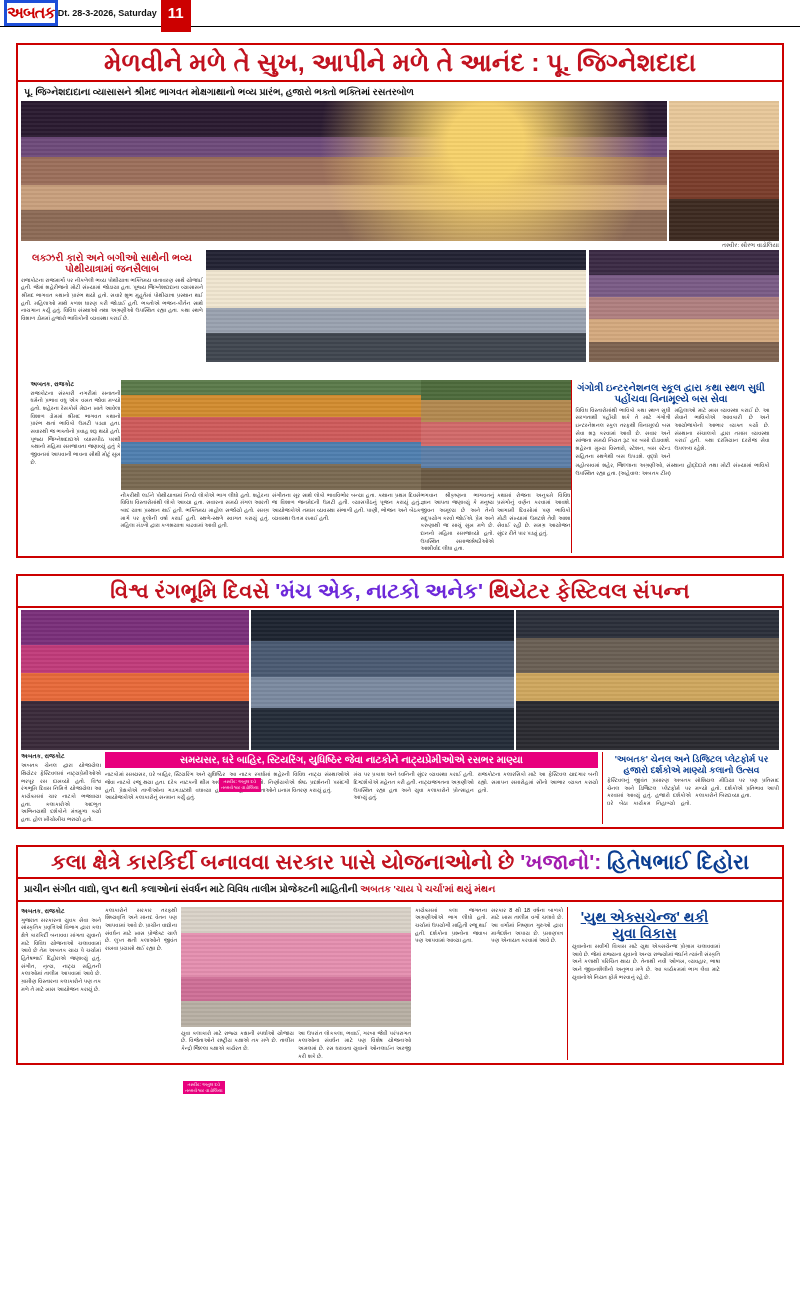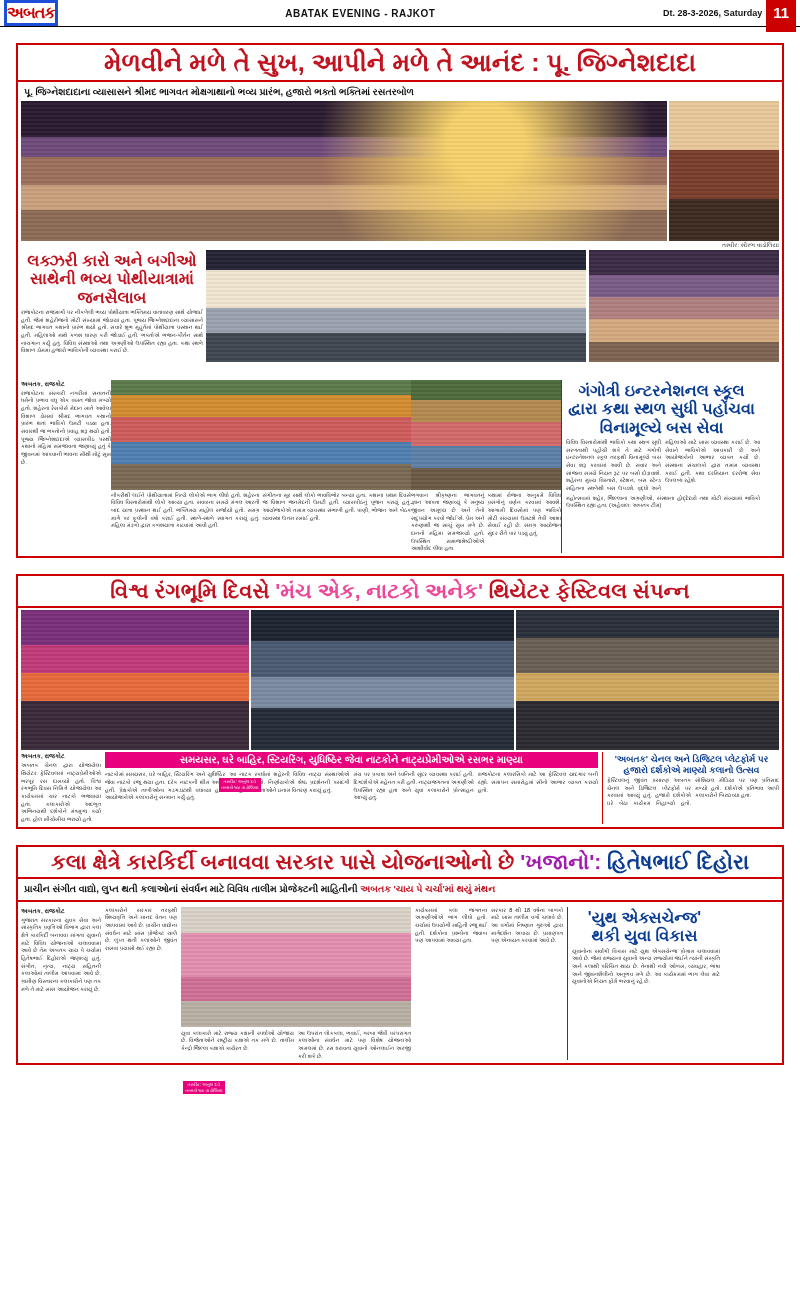--- a/index.html
+++ b/index.html
@@ -37,32 +37,31 @@
   .p-ladies{background:linear-gradient(180deg,#5b7a4a 0 14%,#d28c2f 14% 34%,#cf5b5b 34% 56%,#4f7fb0 56% 76%,#7a6a52 76% 100%);}
   .p-theatre1{background:linear-gradient(180deg,#7a2f7a 0 25%,#c13b7a 25% 45%,#e86a3a 45% 65%,#3a2a3a 65% 100%);}
   .p-theatre2{background:linear-gradient(180deg,#1d2430 0 22%,#4a5a72 22% 48%,#7b8aa0 48% 70%,#242c38 70% 100%);}
   .p-theatre3{background:linear-gradient(180deg,#2b2f3a 0 20%,#6a5f54 20% 45%,#cfa75e 45% 65%,#2a2a30 65% 100%);}
   .p-sofa{background:linear-gradient(180deg,#d9d2c8 0 22%,#e58fb0 22% 58%,#cf6f97 58% 78%,#b8b0a4 78% 100%);}
 
   .tickerbar{background:#e8007d;color:#fff;font-size:10px;font-weight:bold;text-align:center;padding:2px 4px;}
   .ct{font-size:5.4px;line-height:1.42;text-align:justify;color:#111;}
   .vline{border-left:1px solid #c00;}
   .badge{position:absolute;background:#e8007d;color:#fff;font-size:4.6px;padding:1px 2px;line-height:1.25;text-align:center;}
-  .blk-title{font-size:16px;font-weight:bold;color:#c1121f;text-align:center;line-height:1.15;padding:2px 3px;}
+  .blk-title{font-size:10px;font-weight:bold;color:#c1121f;text-align:center;line-height:1.15;padding:2px 3px;}
   .blk-title.b{color:#0a3d91;}
   .dateline{font-size:6.2px;font-weight:bold;margin-bottom:2px;}
 </style>
 </head>
 <body>
 
 <div class="page">
 
   <div class="masthead">
     <div class="logo">અબતક</div>
-    <div class="mast-center">ABATAK  EVENING - RAJKOT</div>
     <div class="mast-date">Dt. 28-3-2026, Saturday</div>
     <div class="pagenum">11</div>
   </div>
 
   <div class="sec">
     <div class="headline h1">મેળવીને મળે તે સુખ, આપીને મળે તે આનંદ : પૂ. જિગ્નેશદાદા</div>
     <div class="rule"></div>
     <div class="subhead">પૂ. જિગ્નેશદાદાના વ્યાસાસને શ્રીમદ ભાગવત મોક્ષગાથાનો ભવ્ય પ્રારંભ, હજારો ભક્તો ભક્તિમાં રસતરબોળ</div>
 
     <div style="display:flex;padding:0 3px;">
@@ -73,21 +72,21 @@
 
     <div style="display:flex;padding:0 3px 2px;gap:3px;">
       <div style="width:182px;">
         <div class="blk-title">લક્ઝરી કારો અને બગીઓ સાથેની ભવ્ય પોથીયાત્રામાં જનસૈલાબ</div>
         <div class="ct">રાજકોટના રાજમાર્ગો પર નીકળેલી ભવ્ય પોથીયાત્રા ભક્તિમય વાતાવરણ સાથે યોજાઈ હતી. જેમાં શહેરીજનો મોટી સંખ્યામાં જોડાયા હતા. પૂજ્ય જિગ્નેશદાદાના વ્યાસાસને શ્રીમદ ભાગવત કથાનો પ્રારંભ થયો હતો. સવારે શુભ મુહૂર્તમાં પોથીયાત્રા પ્રસ્થાન થઈ હતી. મહિલાઓ માથે કળશ ધારણ કરી જોડાઈ હતી. ભક્તોએ ભજન-કીર્તન સાથે નાચગાન કર્યું હતું. વિવિધ સંસ્થાઓ તથા અગ્રણીઓ ઉપસ્થિત રહ્યા હતા. કથા સ્થળે વિશાળ ડોમમાં હજારો ભાવિકોની વ્યવસ્થા કરાઈ છે.</div>
       </div>
       <div class="ph p-stagewhite" style="flex:1;height:112px;"></div>
       <div class="ph p-crowd" style="width:190px;height:112px;"></div>
     </div>
 
-    <div style="display:flex;padding:16px 3px 3px;">
+    <div style="display:flex;padding:16px 3px 3px;justify-content:center;">
       <div style="width:90px;">
         <div class="dateline">અબતક, રાજકોટ</div>
         <div class="ct">રાજકોટના સંસ્કારી નગરીમાં સનાતની ધર્મનો પ્રભાવ વધુ એક વખત જોવા મળ્યો હતો. શહેરના રેસકોર્સ મેદાન ખાતે આવેલા વિશાળ ડોમમાં શ્રીમદ ભાગવત કથાનો પ્રારંભ થતાં ભાવિકો ઉમટી પડ્યા હતા. સવારથી જ ભક્તોનો પ્રવાહ શરૂ થયો હતો. પૂજ્ય જિગ્નેશદાદાએ વ્યાસપીઠ પરથી કથાનો મહિમા સમજાવતા જણાવ્યું હતું કે જીવનમાં આપવાની ભાવના સૌથી મોટું સુખ છે.</div>
       </div>
       <div style="width:300px;">
         <div class="ph p-ladies" style="height:110px;"></div>
         <div style="display:flex;gap:3px;margin-top:2px;">
           <div class="ct" style="flex:1">નૌકરીથી લઈને પોથીયાત્રામાં નિત્યે લોકોએ ભાગ લીધો હતો. શહેરના વિવિધ વિસ્તારોમાંથી લોકો આવ્યા હતા. સવારના સમયે મંગલ આરતી બાદ યાત્રા પ્રસ્થાન થઈ હતી. ભક્તિમય માહોલ સર્જાયો હતો. સમગ્ર માર્ગ પર ફૂલોની વર્ષા કરાઈ હતી. સ્થળે-સ્થળે સ્વાગત કરાયું હતું. મહિલા મંડળો દ્વારા કળશયાત્રા કાઢવામાં આવી હતી.</div>
           <div class="ct" style="flex:1">સંગીતના સૂર સાથે લોકો ભાવવિભોર બન્યા હતા. કથાના પ્રથમ દિવસે જ વિશાળ જનમેદની ઉમટી હતી. વ્યાસપીઠનું પૂજન કરાયું હતું. આયોજકોએ તમામ વ્યવસ્થા સંભાળી હતી. પાણી, ભોજન અને બેઠક વ્યવસ્થા ઉત્તમ રખાઈ હતી.</div>
         </div>
@@ -102,21 +101,21 @@
       <div style="width:198px;" class="vline">
         <div class="blk-title b" style="padding-left:4px">ગંગોત્રી ઇન્ટરનેશનલ સ્કૂલ દ્વારા કથા સ્થળ સુધી પહોંચવા વિનામૂલ્યે બસ સેવા</div>
         <div class="ct" style="padding-left:4px;column-count:2;column-gap:4px;">વિવિધ વિસ્તારોમાંથી ભાવિકો કથા સ્થળ સુધી સરળતાથી પહોંચી શકે તે માટે ગંગોત્રી ઇન્ટરનેશનલ સ્કૂલ તરફથી વિનામૂલ્યે બસ સેવા શરૂ કરવામાં આવી છે. સવાર અને સાંજના સમયે નિયત રૂટ પર બસો દોડાવાશે. શહેરના મુખ્ય વિસ્તારો, સ્ટેશન, બસ સ્ટેન્ડ સહિતના સ્થળેથી બસ ઉપડશે. વૃદ્ધો અને મહિલાઓ માટે ખાસ વ્યવસ્થા કરાઈ છે. આ સેવાને ભાવિકોએ આવકારી છે અને આયોજકોનો આભાર વ્યક્ત કર્યો છે. સંસ્થાના સંચાલકો દ્વારા તમામ વ્યવસ્થા કરાઈ હતી. કથા દરમિયાન દરરોજ સેવા ઉપલબ્ધ રહેશે.</div>
         <div class="ct" style="padding-left:4px;margin-top:2px;">મહોત્સવમાં શહેર, જિલ્લાના અગ્રણીઓ, સંસ્થાના હોદ્દેદારો તથા મોટી સંખ્યામાં ભાવિકો ઉપસ્થિત રહ્યા હતા. (અહેવાલ: અબતક ટીમ)</div>
       </div>
     </div>
   </div>
 
   <div class="sec">
     <div class="headline h2">
-      <span>વિશ્વ રંગભૂમિ દિવસે </span><span style="color:#ec4899">'મંચ એક, નાટકો અનેક'</span><span> થિયેટર ફેસ્ટિવલ સંપન્ન</span>
+      <span>વિશ્વ રંગભૂમિ દિવસે </span><span style="color:#6d28d9">'મંચ એક, નાટકો અનેક'</span><span> થિયેટર ફેસ્ટિવલ સંપન્ન</span>
     </div>
     <div class="rule"></div>
 
     <div style="display:flex;gap:2px;padding:0 3px;">
       <div class="ph p-theatre1" style="flex:1;height:140px;"></div>
       <div class="ph p-theatre2" style="flex:1.15;height:140px;"></div>
       <div class="ph p-theatre3" style="flex:1.15;height:140px;"></div>
     </div>
 
     <div style="display:flex;gap:4px;padding:2px 3px 3px;">
@@ -169,19 +168,19 @@
           <div class="ct" style="flex:1">આ ઉપરાંત લોકકલા, ભવાઈ, ગરબા જેવી પરંપરાગત કલાઓના સંવર્ધન માટે પણ વિશેષ યોજનાઓ અમલમાં છે. રસ ધરાવતા યુવાનો ઓનલાઈન અરજી કરી શકે છે.</div>
         </div>
       </div>
       <div style="width:72px;">
         <div class="ct">કાર્યક્રમમાં કલા જગતના અગ્રણીઓએ ભાગ લીધો હતો. ચર્ચામાં ઉપયોગી માહિતી રજૂ થઈ હતી. દર્શકોના પ્રશ્નોના જવાબ પણ આપવામાં આવ્યા હતા.</div>
       </div>
       <div style="width:72px;">
         <div class="ct">સરકાર 8 થી 18 વર્ષના બાળકો માટે ખાસ તાલીમ વર્ગો ચલાવે છે. આ વર્ગોમાં નિષ્ણાત ગુરુઓ દ્વારા માર્ગદર્શન અપાય છે. પ્રમાણપત્ર પણ એનાયત કરવામાં આવે છે.</div>
       </div>
       <div style="width:152px;" class="vline">
-        <div class="blk-title b" style="padding-left:4px;font-size:16px;">'યુથ એક્સચેન્જ' થકી યુવા વિકાસ</div>
+        <div class="blk-title b" style="padding-left:4px;font-size:14px;text-decoration:underline;">'યુથ એક્સચેન્જ' થકી યુવા વિકાસ</div>
         <div class="ct" style="padding-left:4px;">યુવાનોના સર્વાંગી વિકાસ માટે યુથ એક્સચેન્જ પ્રોગ્રામ ચલાવવામાં આવે છે. જેમાં રાજ્યના યુવાનો અન્ય રાજ્યોમાં જઈને ત્યાંની સંસ્કૃતિ અને કલાથી પરિચિત થાય છે. તેનાથી નવી ઓળખ, વ્યવહાર, ભાષા અને જીવનશૈલીનો અનુભવ મળે છે. આ કાર્યક્રમમાં ભાગ લેવા માટે યુવાનોએ નિયત ફોર્મ ભરવાનું રહે છે.</div>
       </div>
     </div>
   </div>
 
 </div>
 
 </body></html>

